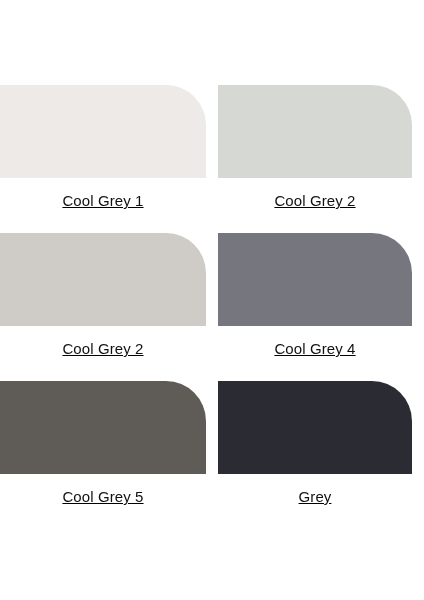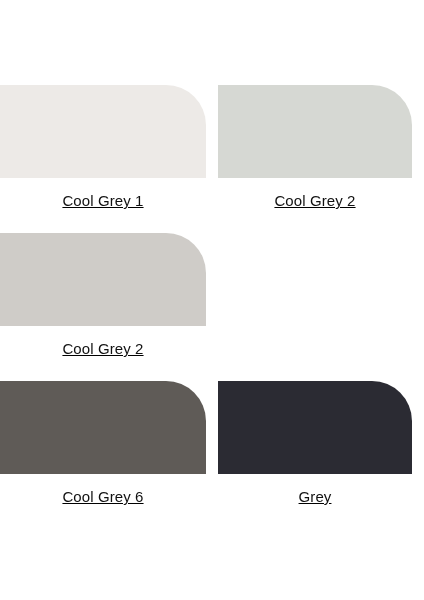--- a/index.html
+++ b/index.html
@@ -86,26 +86,30 @@
         <div class="swatch-chip" style="background-color: rgb(214, 216, 211);"></div>
         <div class="swatch-label" style="color: rgb(17, 17, 17);">Cool Grey 2</div>
       </div>
     </div>
 
     <div class="swatch-row">
       <div class="swatch-cell left-col">
         <div class="swatch-chip" style="background-color: rgb(207, 204, 200);"></div>
         <div class="swatch-label" style="color: rgb(17, 17, 17);">Cool Grey 2</div>
       </div>
+      <div class="swatch-cell right-col">
+        <div class="swatch-chip" style="background-color: rgb(118, 118, 126);"></div>
+        <div class="swatch-label" style="color: rgb(17, 17, 17);">Cool Grey 4</div>
+      </div>
     </div>
 
     <div class="swatch-row">
       <div class="swatch-cell left-col">
         <div class="swatch-chip" style="background-color: rgb(95, 91, 87);"></div>
-        <div class="swatch-label" style="color: rgb(17, 17, 17);">Cool Grey 6</div>
+        <div class="swatch-label" style="color: rgb(17, 17, 17);">Cool Grey 5</div>
       </div>
       <div class="swatch-cell right-col">
         <div class="swatch-chip" style="background-color: rgb(43, 43, 51);"></div>
         <div class="swatch-label" style="color: rgb(17, 17, 17);">Grey</div>
       </div>
     </div>
 
   </div>
 </div>
 

